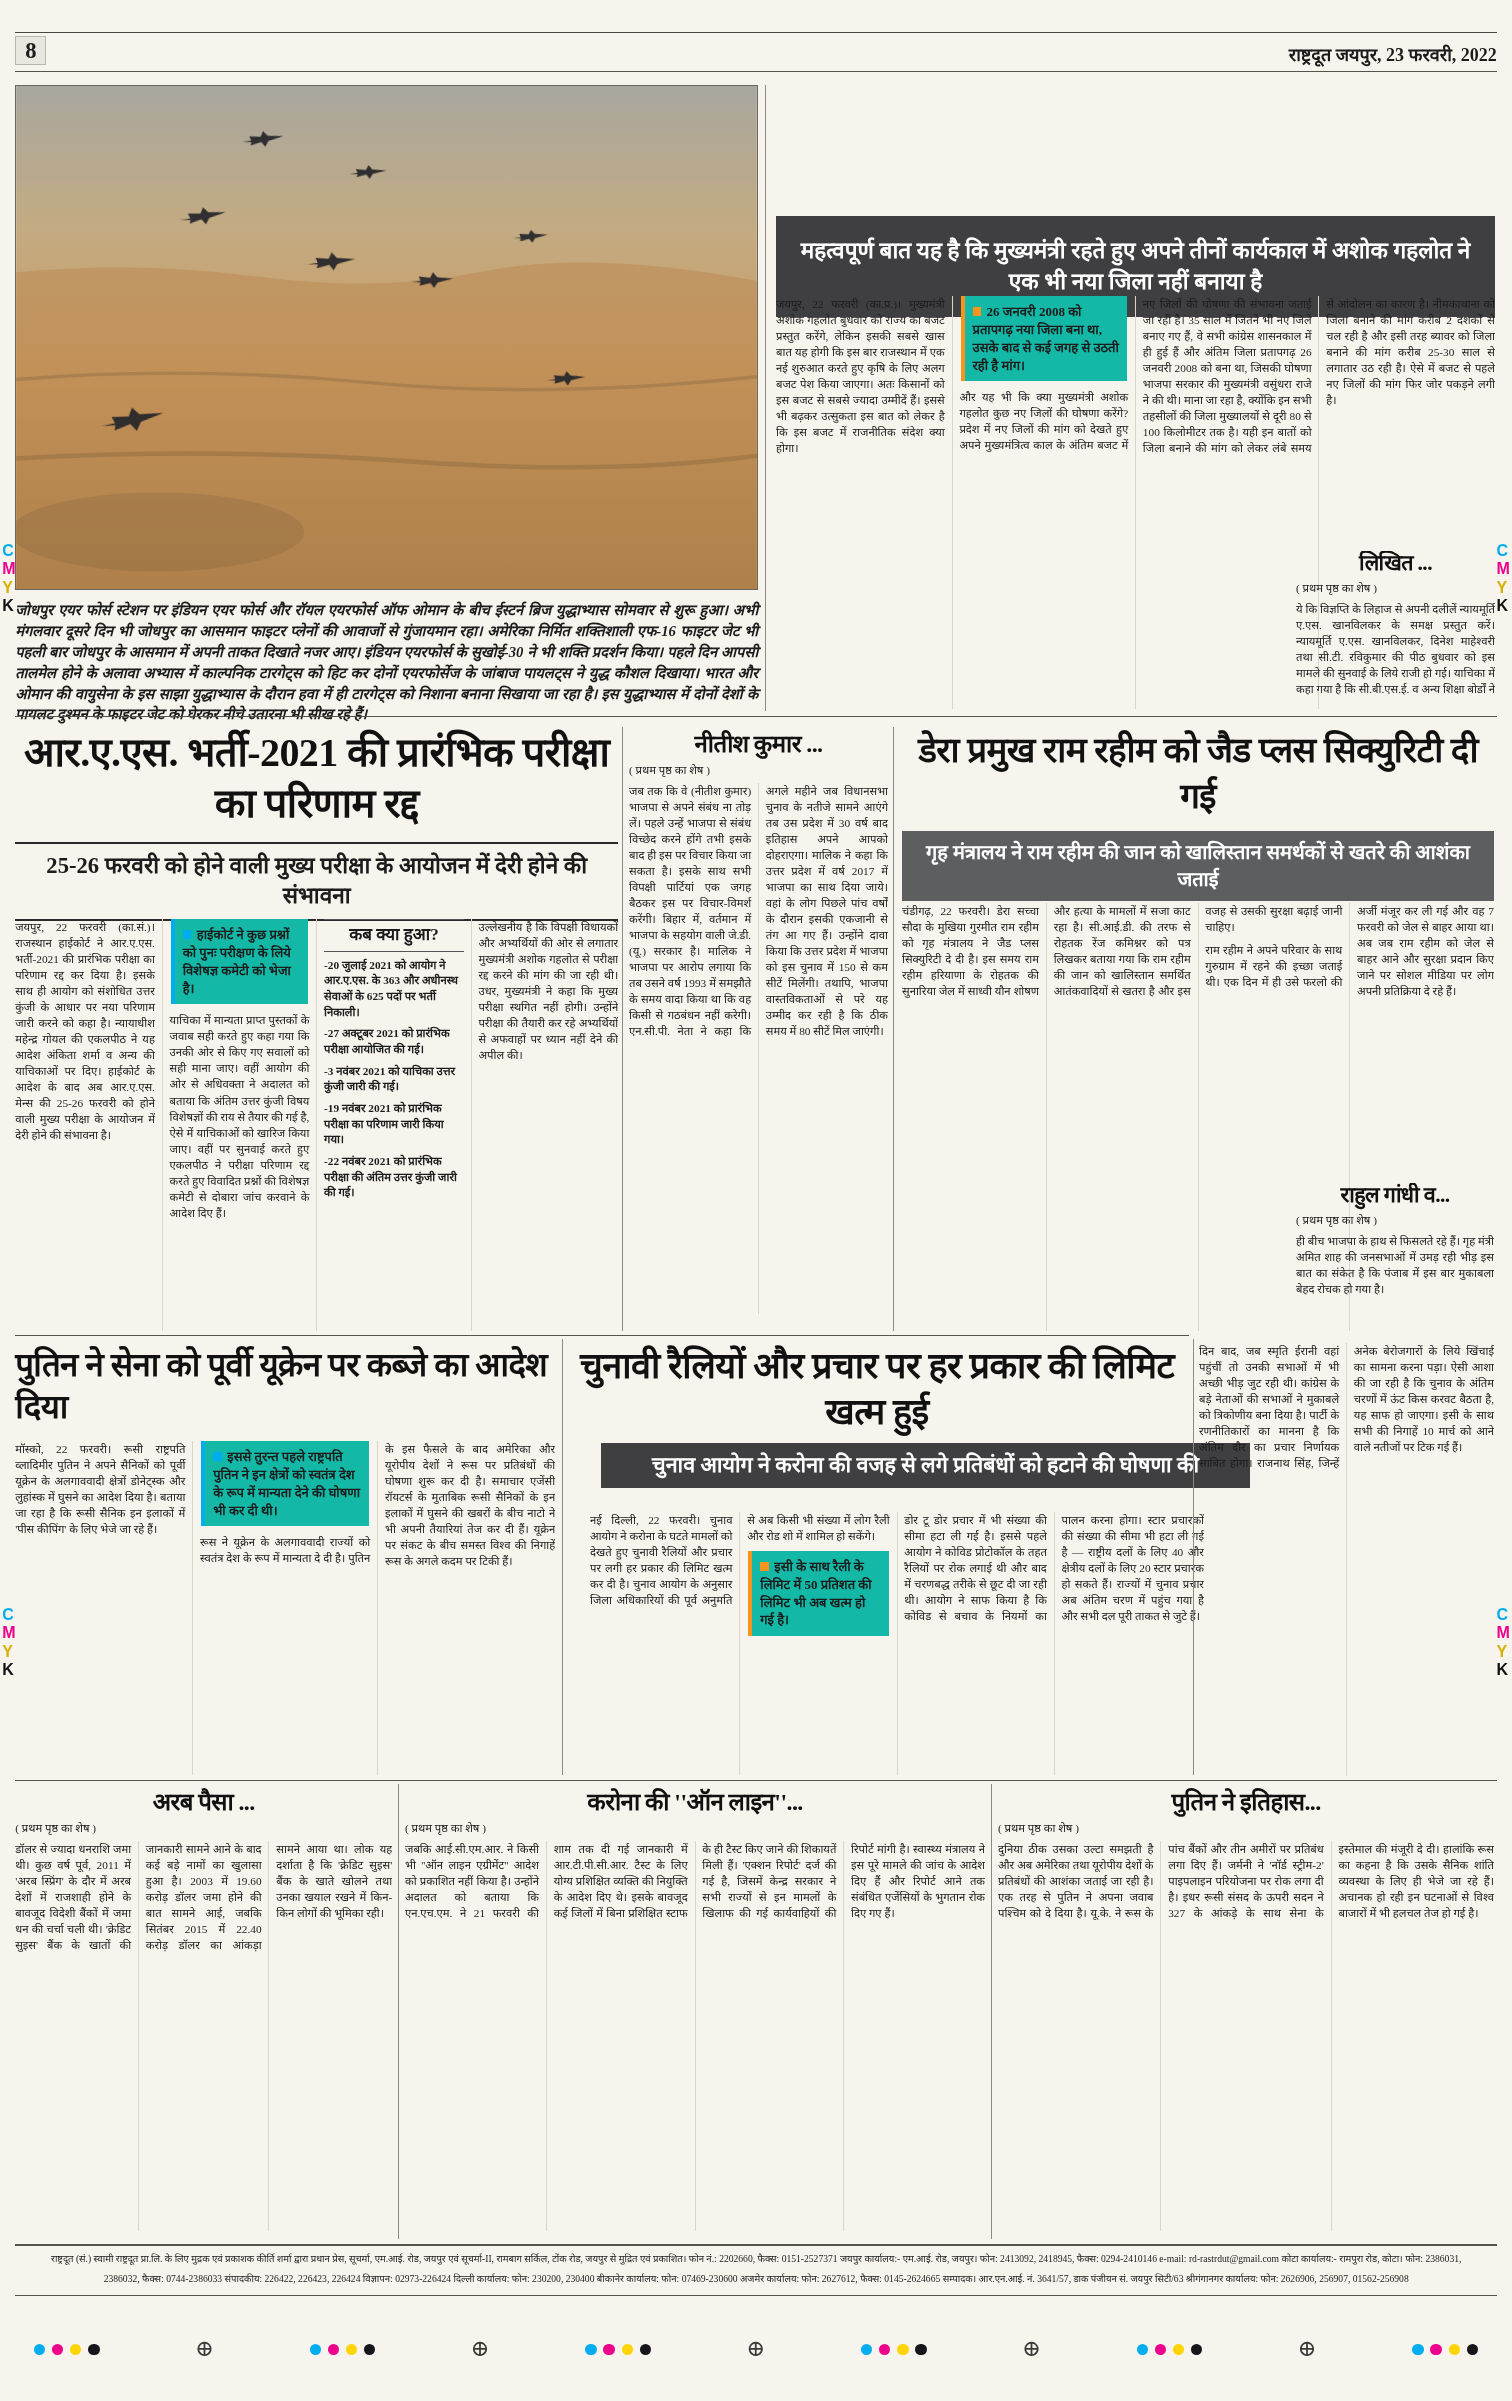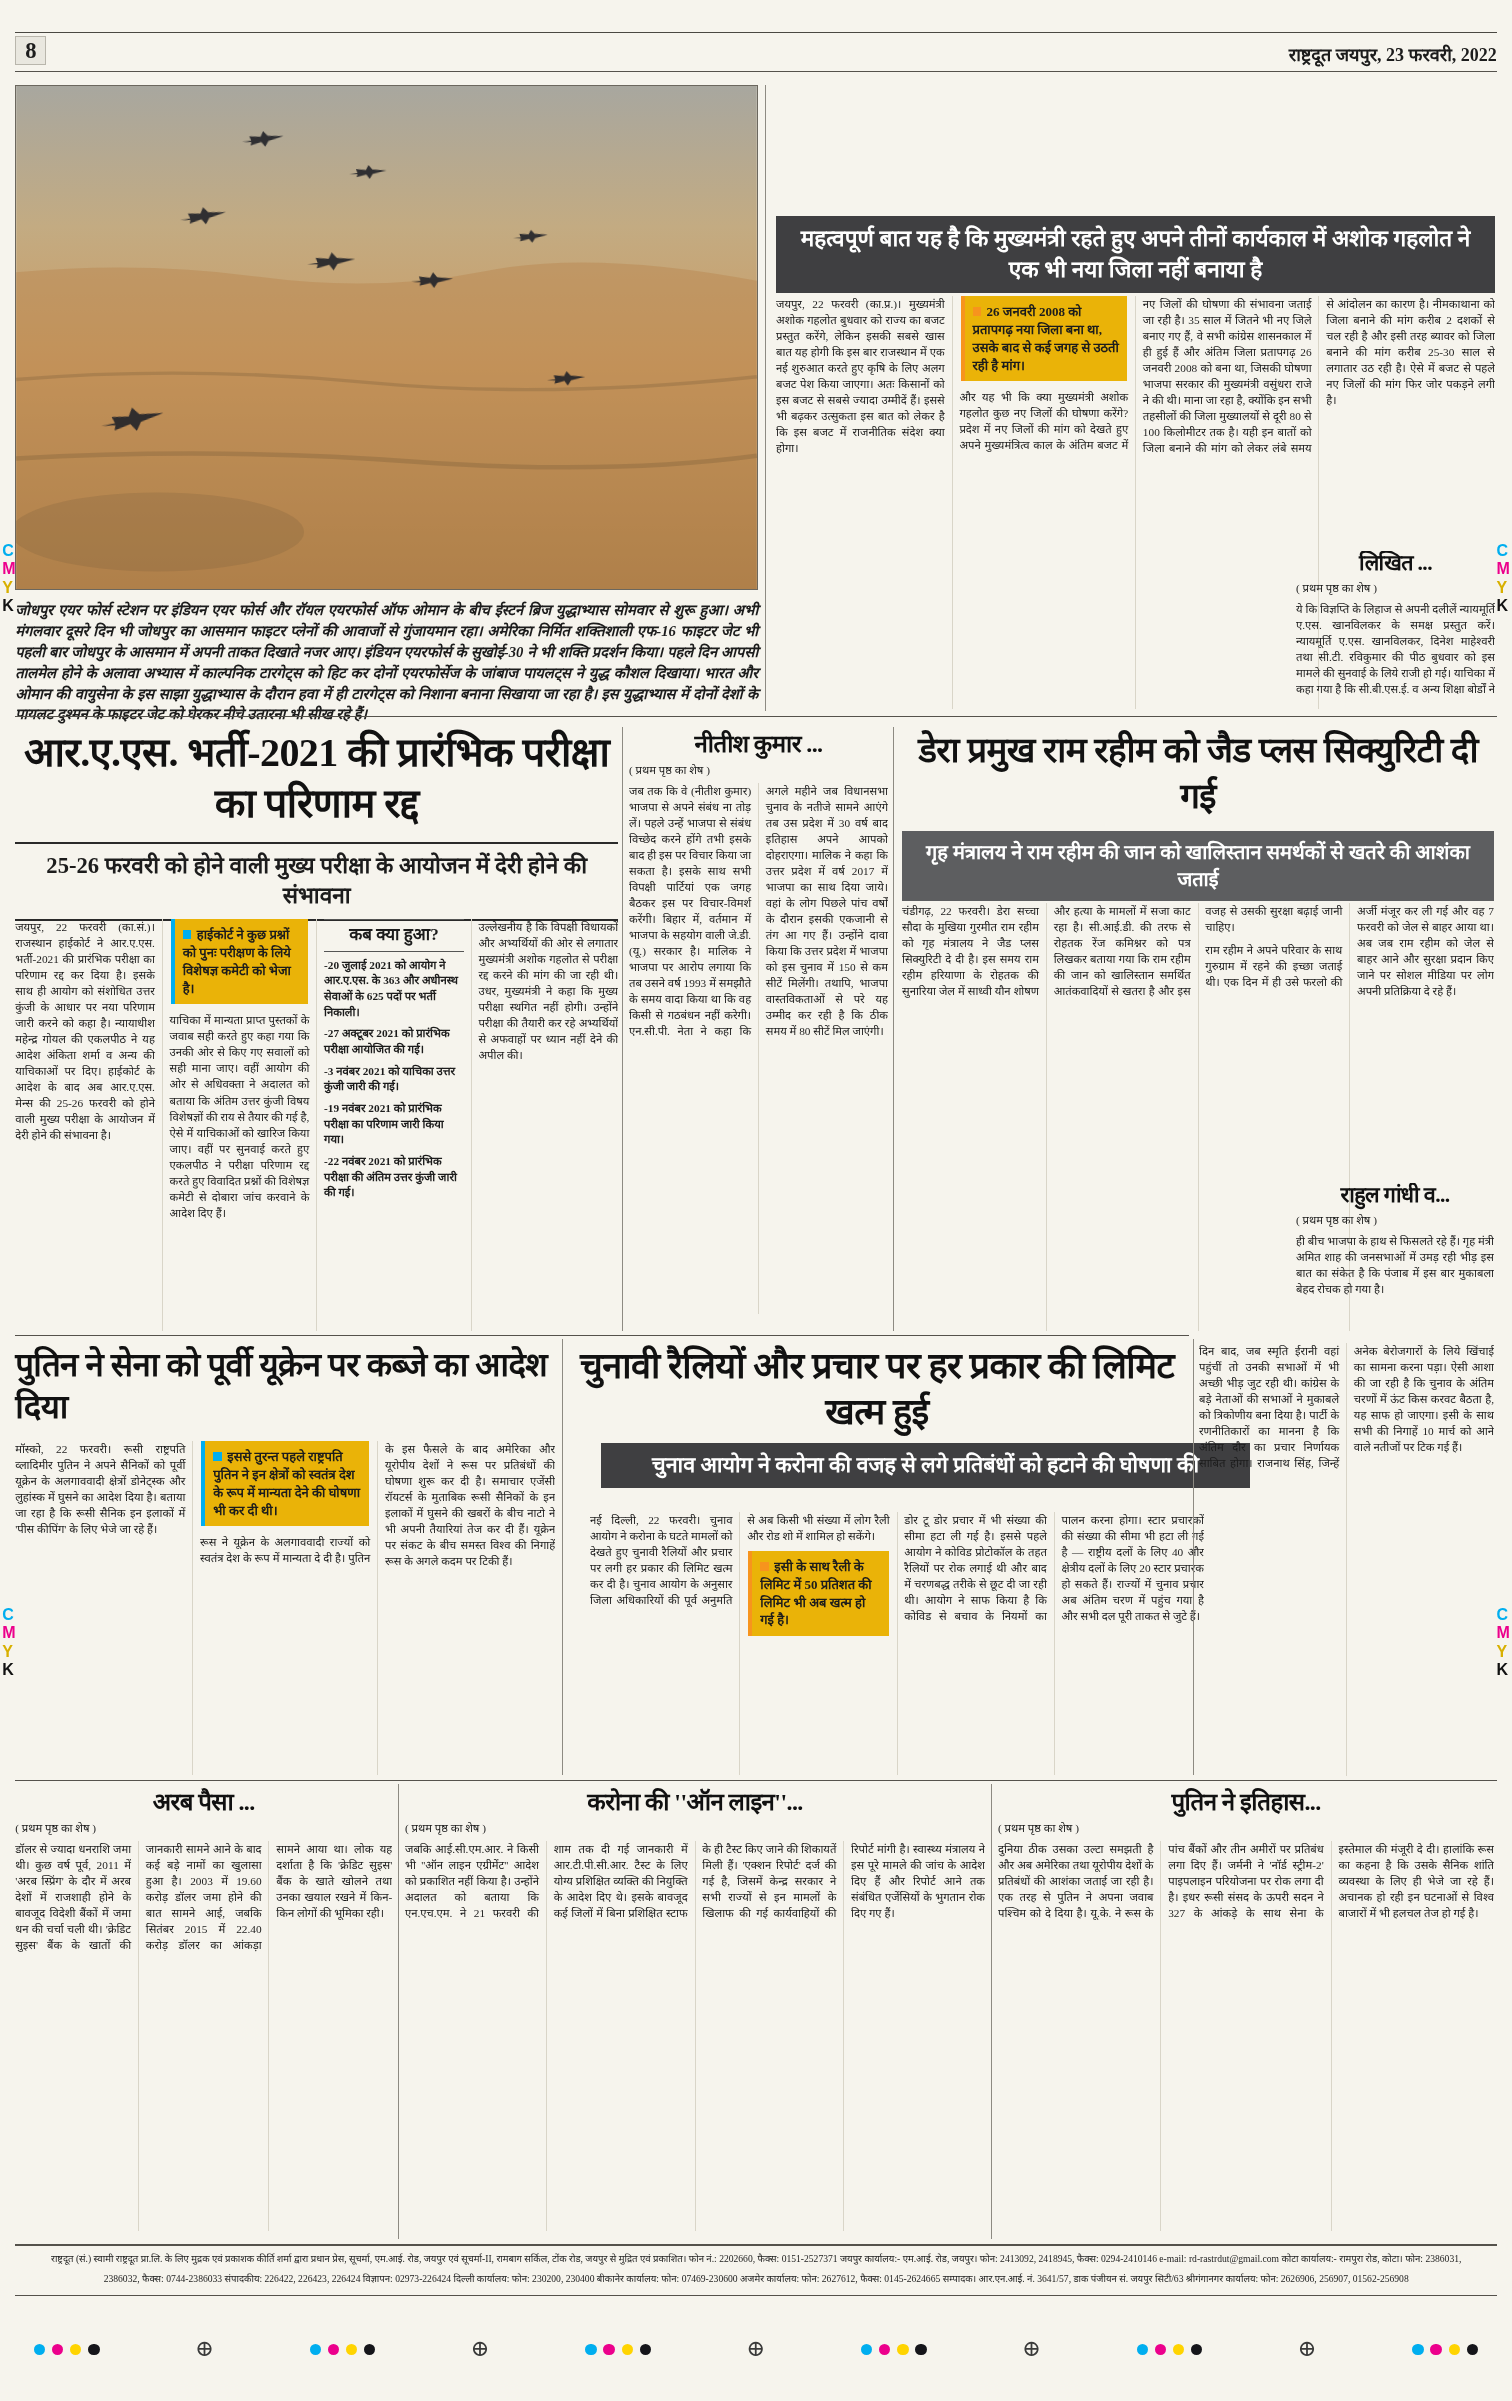--- a/index.html
+++ b/index.html
@@ -26,36 +26,36 @@
   .hl-ras{font-size:40px;line-height:1.27;text-align:center;}
   .hl-ram{font-size:35px;line-height:1.3;text-align:center;}
   .hl-putin{font-size:33px;line-height:1.28;}
   .hl-elec{font-size:36px;line-height:1.28;text-align:center;}
   .hl-cont{font-size:24px;text-align:center;line-height:1.2;}
   .hl-small{font-size:21.5px;text-align:center;line-height:1.2;}
 
   .band{color:#fff;font-weight:700;text-align:center;}
   .band-dark{background:var(--band-dark);}
   .band-gray{background:var(--band-gray);}
-  .band-40{font-size:22.6px;line-height:1.35;padding:8px 17px;}
+  .band-40{font-size:22.6px;line-height:1.35;padding:20px 17px;}
   .band-38{font-size:21.5px;line-height:1.35;padding:8px 14.7px;}
   .band-36{font-size:20px;line-height:1.35;padding:8px 12.4px;}
 
   .subhead-plain{font-size:22.6px;font-weight:700;text-align:center;line-height:1.35;
     border-top:2.3px solid #2a2a2a;border-bottom:2.3px solid #2a2a2a;padding:6.8px 5.6px;}
 
   .kicker{font-size:11.3px;font-weight:400;text-align:left;margin:3.4px 0 5.6px;}
 
   
   .cols{font-size:11.3px;line-height:1.42;text-align:justify;column-gap:14.7px;
         column-rule:0.6px solid #d9d5c8;overflow:hidden;}
   .c2{column-count:2;} .c3{column-count:3;} .c4{column-count:4;}
   .cols p{margin-bottom:6.8px;}
 
-  .inset{border-left:4px solid var(--accent-orange);background:#eab308;
+  .inset{border-left:4px solid var(--accent-orange);background:#14b8a6;
          padding:6.8px 8px;margin:5.6px 1.1px 8px;font-weight:700;font-size:13px;
          line-height:1.38;break-inside:avoid;text-align:left;}
   .inset.cyan{border-left-color:var(--accent-cyan);}
   .inset.magenta{border-left-color:var(--accent-magenta);}
   .inset .sq{display:inline-block;width:8.5px;height:8.5px;margin-right:5.6px;background:var(--accent-orange);}
   .inset.cyan .sq{background:var(--accent-cyan);}
   .inset.magenta .sq{background:var(--accent-magenta);}
 
   .timeline{break-inside:avoid;margin:4.5px 0 6.8px;}
   .timeline h4{font-size:17px;font-weight:800;text-align:center;margin:3.4px 0 5.6px;

